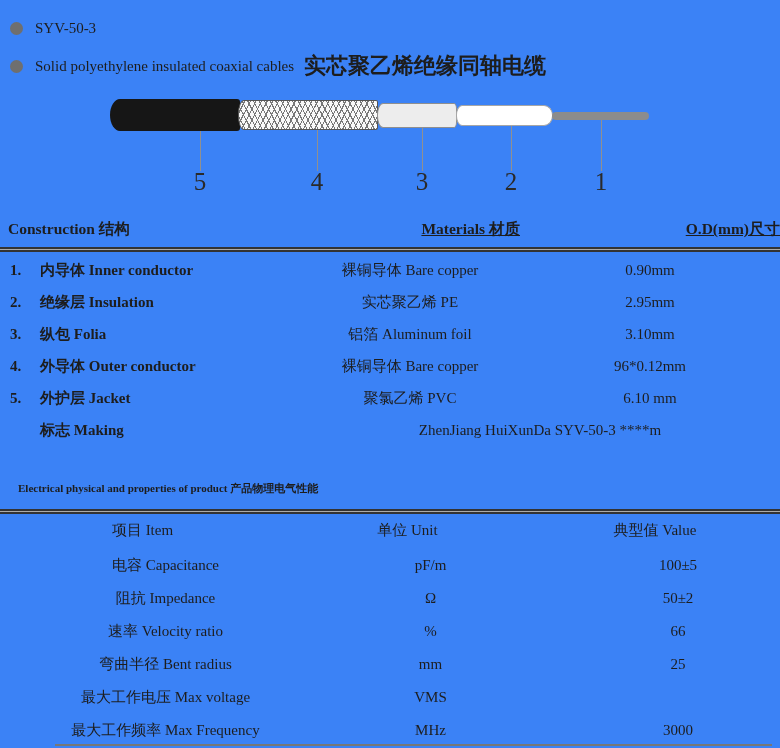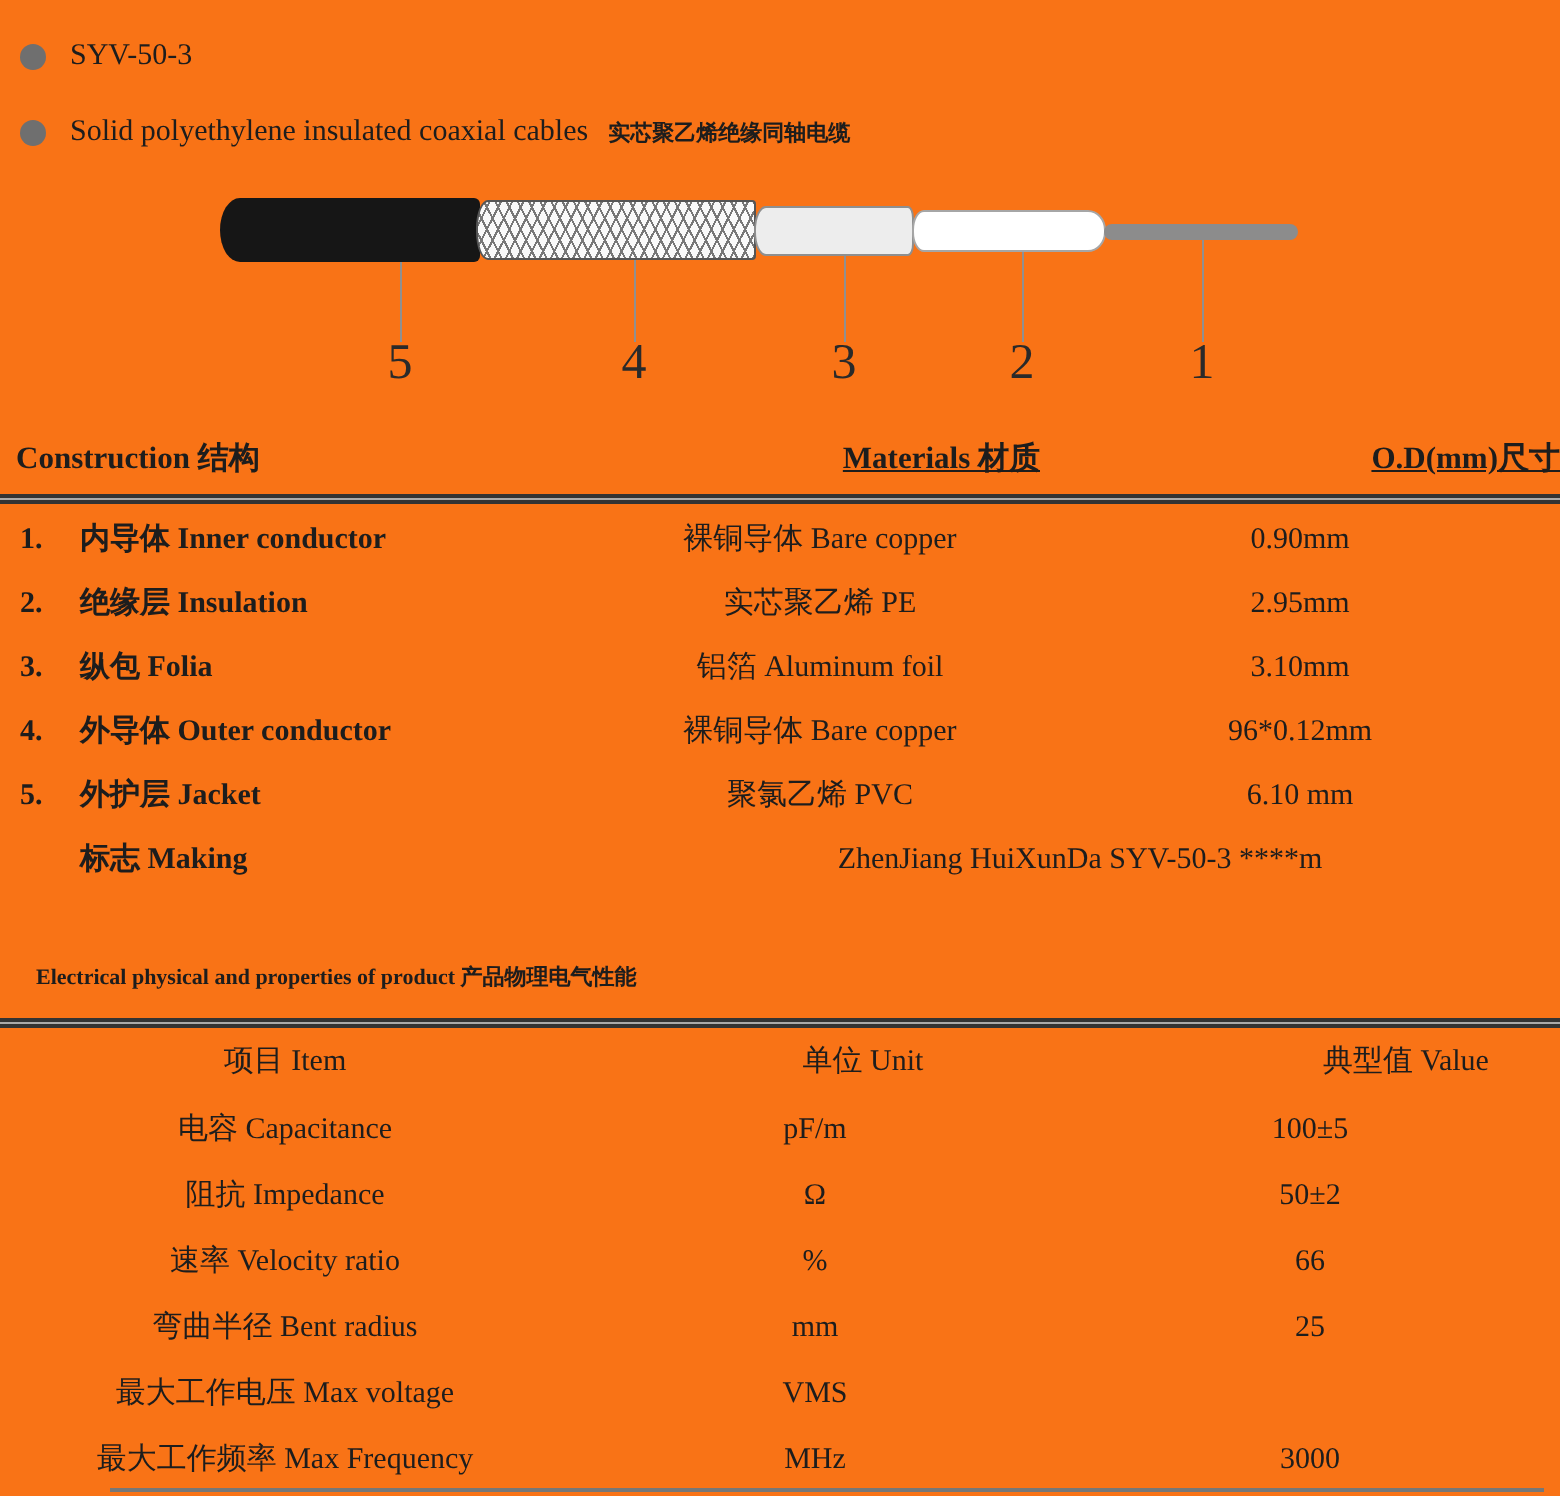--- a/index.html
+++ b/index.html
@@ -1,27 +1,27 @@
 <!DOCTYPE html>
 <html><head>
 <meta charset="utf-8">
 <style>
   html,body { margin:0; padding:0; }
   body { background:#ffffff; }
   .page {
     position:relative; width:780px; height:748px; overflow:hidden;
-    background:#f97316; color:#1d1d1d;
+    background:#3b82f6; color:#1d1d1d;
     font-family:"Liberation Serif","DejaVu Serif",serif;
     font-size:15px;
   }
 
   
   .bullet-row { position:absolute; left:10px; height:16px; display:flex; align-items:center; }
   .bullet { width:13px; height:13px; border-radius:50%; background:#6f6f6f; margin-right:12px; flex:0 0 auto; }
-  .bullet-zh { font-weight:bold; font-size:11px; }
+  .bullet-zh { font-weight:bold; font-size:22px; }
 
   
   .seg { position:absolute; box-sizing:border-box; }
   .seg-jacket { left:110px; top:99px;  width:130px; height:32px; background:#161616;
                 border-radius:10px 3px 3px 10px / 16px 3px 3px 16px; }
   .seg-braid  { left:238px; top:100px; width:140px; height:30px; border:1px solid #555;
                 background:
                   repeating-linear-gradient(63deg,  #777 0 1px, transparent 1px 5px),
                   repeating-linear-gradient(-63deg, #777 0 1px, transparent 1px 5px),
                   #f9f9f9;
@@ -46,25 +46,25 @@
   .c-head .cell-center { text-align:right;text-decoration:underline; }
   .c-rows { position:absolute; left:0; top:254px; width:780px; }
   .c-row  { height:32px; line-height:32px; }
   .c-row .cell-name { text-align:left; padding-left:10px;font-weight:bold; }
   .c-row .num { display:inline-block; width:30px; }
   .c-row .cell-mid, .c-row .cell-od { text-align:center; }
   .c-row .cell-span { grid-column:2 / 4; text-align:center; }
 
   
   .e-title { position:absolute; left:18px; top:481px; font-weight:bold; font-size:11px; }
-  .e-head { position:absolute; left:0; top:521px; width:780px;gap:24px; }
+  .e-head { position:absolute; left:0; top:521px; width:780px; }
   .e-grid { display:grid; grid-template-columns:285px 245px 250px; }
   .e-head div { text-align:center; }
   .e-rows { position:absolute; left:0; top:549px; width:780px; }
-  .e-row  { height:33px; line-height:33px; }
+  .e-row  { height:33px; line-height:33px;margin-left:23px; }
   .e-row div { text-align:center; }
 
   .bottom-rule { position:absolute; left:55px; top:744px; width:717px; height:2px; background:#777; }
 </style>
 </head>
 <body>
 
 <div class="page">
 
   <div class="bullet-row" style="top:20px;">

